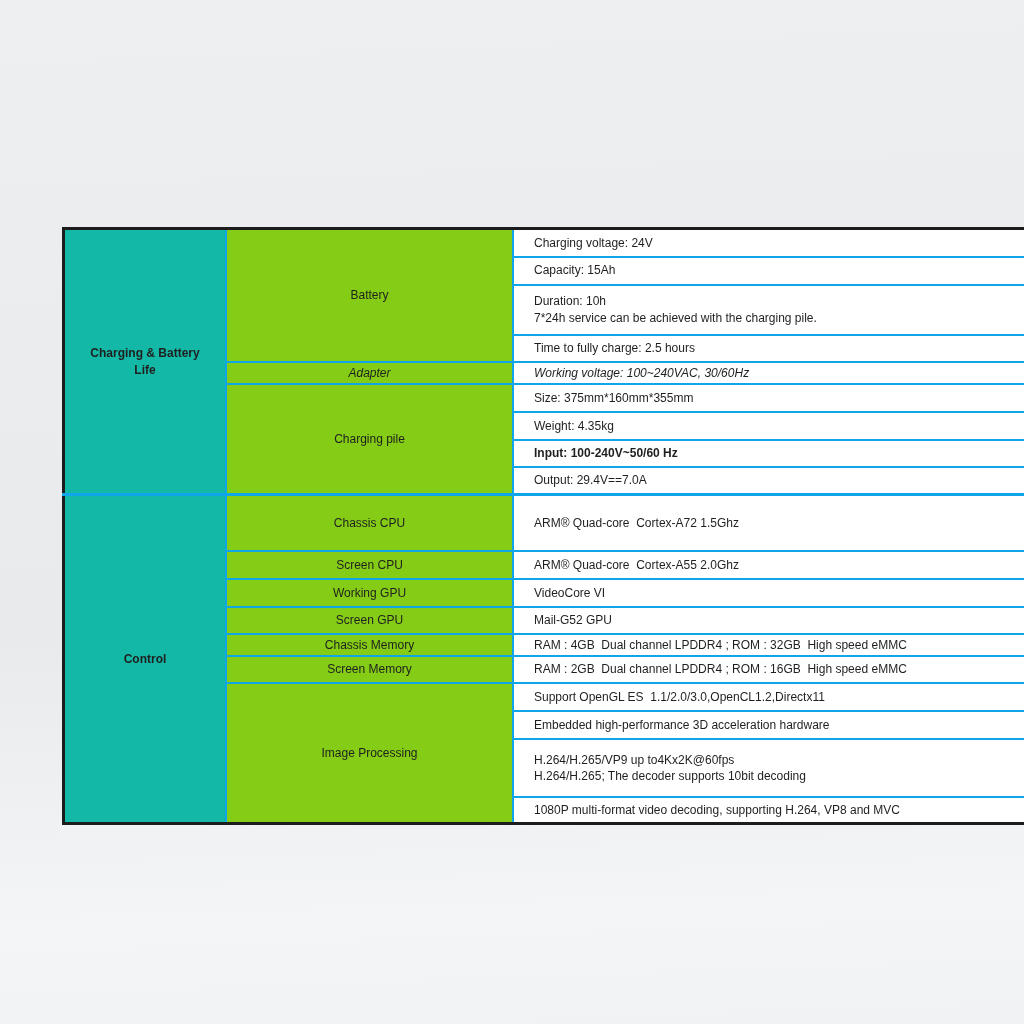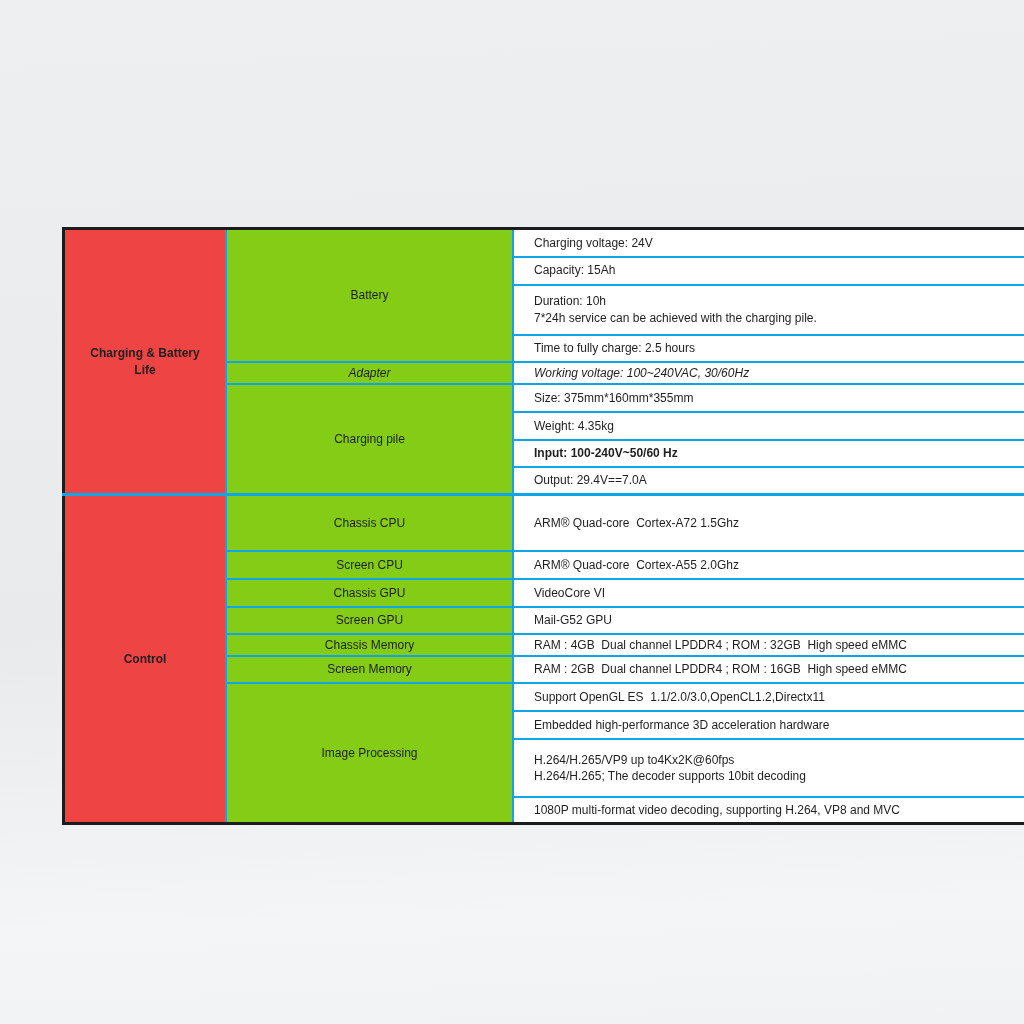--- a/index.html
+++ b/index.html
@@ -31,21 +31,21 @@
     border: 2px solid #0ea5e9;
     padding: 2px 20px;
     color: #1f1f1f;
     font-size: 12px;
     line-height: 1.35;
     vertical-align: middle;
     overflow: hidden;
   }
   td.cat {
     width: 120px;
-    background: #ef4444;
+    background: #14b8a6;
     font-weight: bold;
     font-size: 17px;
     color: #0e0e0e;
     text-align: center;
     line-height: 1.5;
   }
   td.comp {
     width: 245px;
     text-align: center;
     background: #84cc16;
@@ -101,21 +101,21 @@
     <tr class="section-start" style="height:56px;">
       <td class="cat" rowspan="10">Control</td>
       <td class="comp">Chassis CPU</td>
       <td class="val">ARM® Quad-core  Cortex-A72 1.5Ghz</td>
     </tr>
     <tr style="height:28px;">
       <td class="comp">Screen CPU</td>
       <td class="val">ARM® Quad-core  Cortex-A55 2.0Ghz</td>
     </tr>
     <tr style="height:28px;">
-      <td class="comp">Chassis GPU</td>
+      <td class="comp">Working GPU</td>
       <td class="val">VideoCore VI</td>
     </tr>
     <tr style="height:27px;">
       <td class="comp">Screen GPU</td>
       <td class="val">Mail-G52 GPU</td>
     </tr>
     <tr style="height:20px;">
       <td class="comp">Chassis Memory</td>
       <td class="val">RAM : 4GB  Dual channel LPDDR4 ; ROM : 32GB  High speed eMMC</td>
     </tr>

